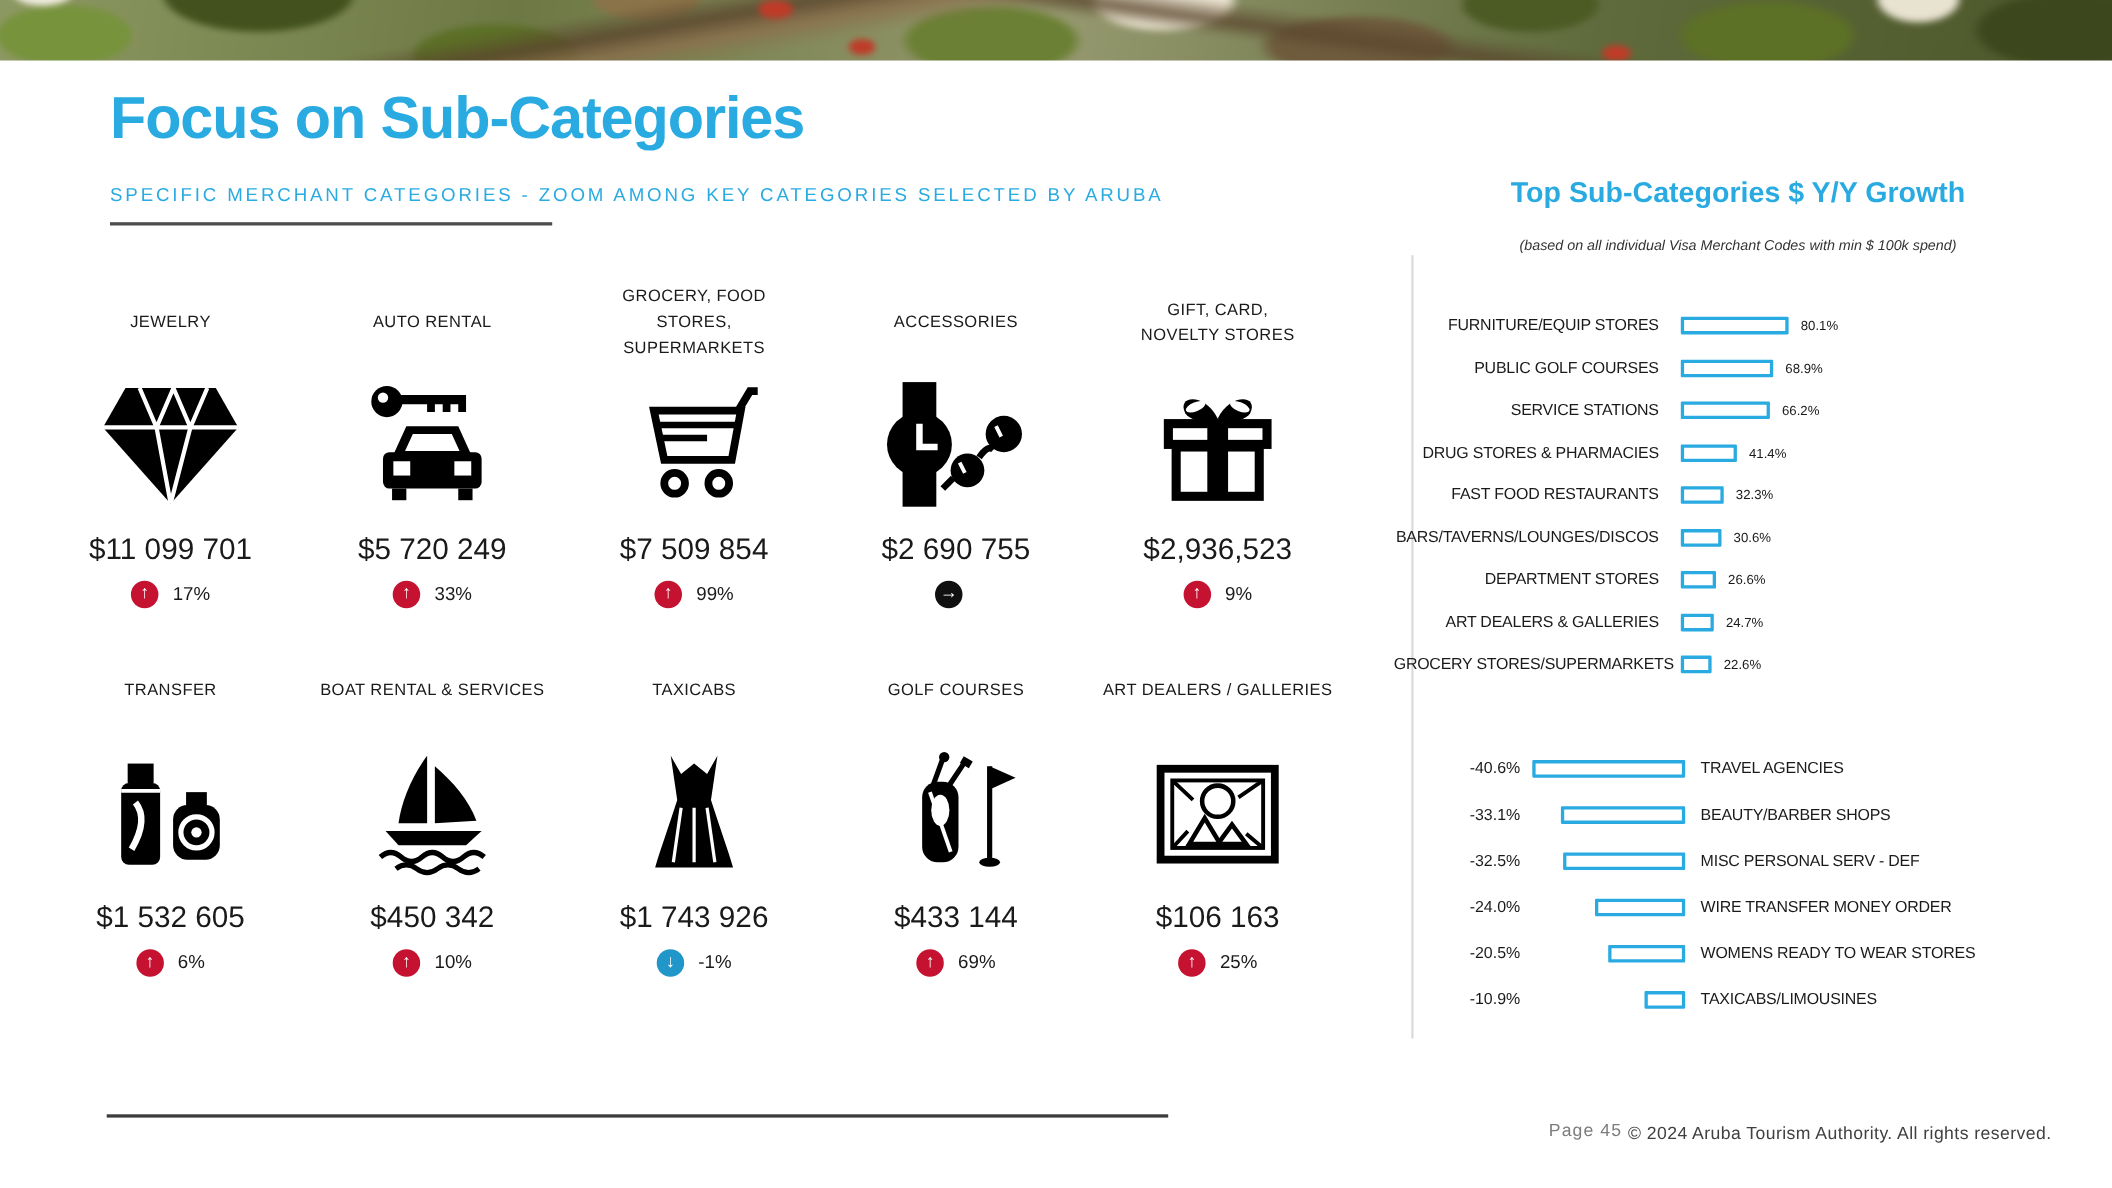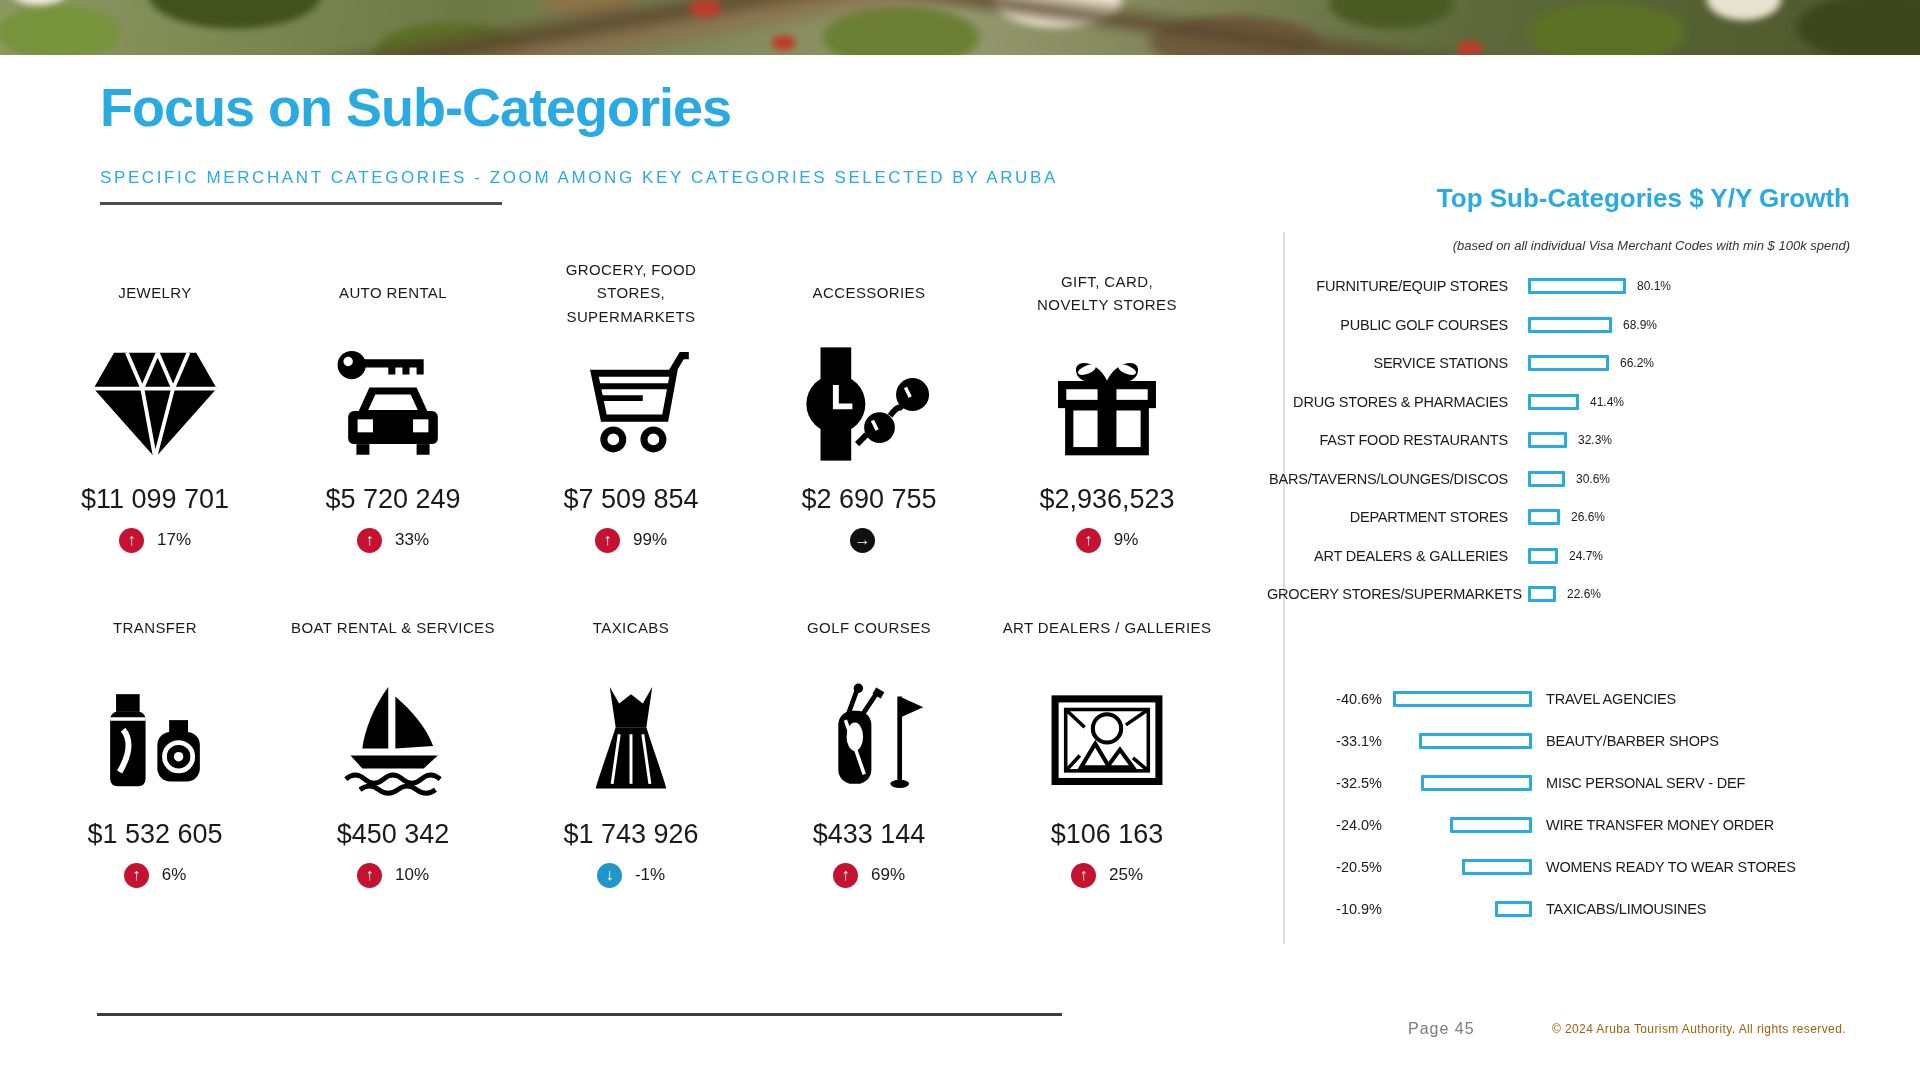--- a/index.html
+++ b/index.html
@@ -49,41 +49,41 @@
   .cat-trend{margin-top:12px;display:flex;align-items:center;gap:13px;height:26px}
   .badge{width:25px;height:25px;border-radius:50%;display:flex;align-items:center;justify-content:center;
          color:#fff;font-size:16px;font-weight:bold;line-height:1}
   .badge.up{background:var(--up,#C41230)}
   .badge.down{background:var(--down,#2196C9)}
   .badge.flat{background:var(--flat,#101010)}
   .cat-change{font-size:17px}
 
   
   .divider{position:absolute;left:1283px;top:232px;width:2px;height:712px;background:#dadada}
-  .chart-head{position:absolute;left:1310px;top:183px;width:540px;text-align:right}
+  .chart-head{position:absolute;left:1310px;top:160px;width:540px;text-align:center}
   .chart-title{font-size:26px;font-weight:bold;color:var(--accent,#29ABE2)}
   .chart-sub{margin-top:24px;font-size:13px;font-style:italic;color:#333}
 
-  .pos-rows{position:absolute;left:1267px;top:267px}
+  .pos-rows{position:absolute;left:1267px;top:277px}
   .pos-row{height:38.5px;display:flex;align-items:center}
   .pos-label{width:241px;text-align:right;font-size:14.5px;letter-spacing:-.2px;white-space:nowrap}
   .bar{height:16px;background:#fff;border:3px solid var(--accent,#29ABE2);border-radius:1px}
   .pos-row .bar{margin-left:20px}
   .pos-value{margin-left:11px;font-size:12px}
 
   .neg-rows{position:absolute;left:1202px;top:691px}
   .neg-row{height:42px;display:flex;align-items:flex-start}
   .neg-value{width:180px;text-align:right;font-size:14.5px}
   .neg-bar-area{width:142px;margin-left:8px;display:flex;justify-content:flex-end}
   .neg-label{margin-left:14px;font-size:14.5px;letter-spacing:-.2px;white-space:nowrap}
 
   
   .footer-rule{position:absolute;left:97px;top:1013px;width:965px;height:3px;background:#3d3d3d}
   .page-num{position:absolute;left:1408px;top:1020px;font-size:16px;color:#7c7c7c;letter-spacing:1px}
-  .copyright{position:absolute;left:1552px;top:1022px;font-size:12px;color:#a16207;letter-spacing:.4px}
+  .copyright{position:absolute;left:1480px;top:1022px;font-size:16px;color:#404040;letter-spacing:.4px}
 </style>
 </head>
 <body>
 
 <div class="banner">
   <div class="banner-art"></div>
 </div>
 
 <div class="title">Focus on Sub-Categories</div>
 <div class="subtitle">SPECIFIC MERCHANT CATEGORIES - ZOOM AMONG KEY CATEGORIES SELECTED BY ARUBA</div>

